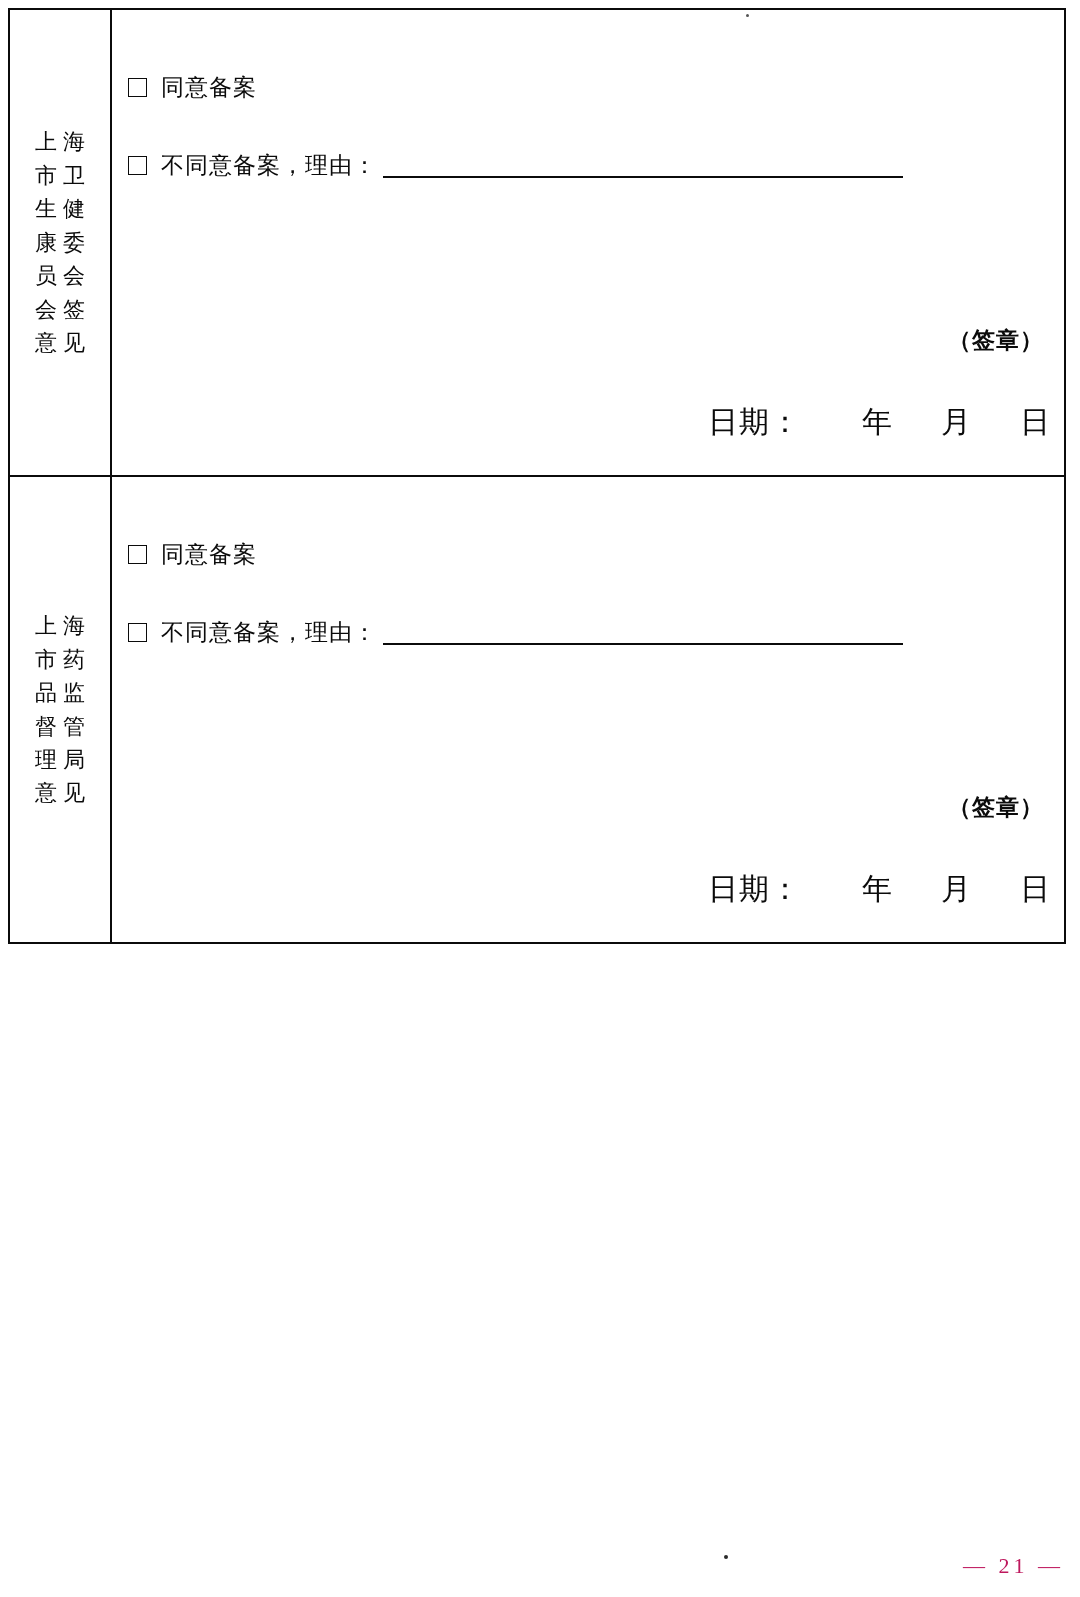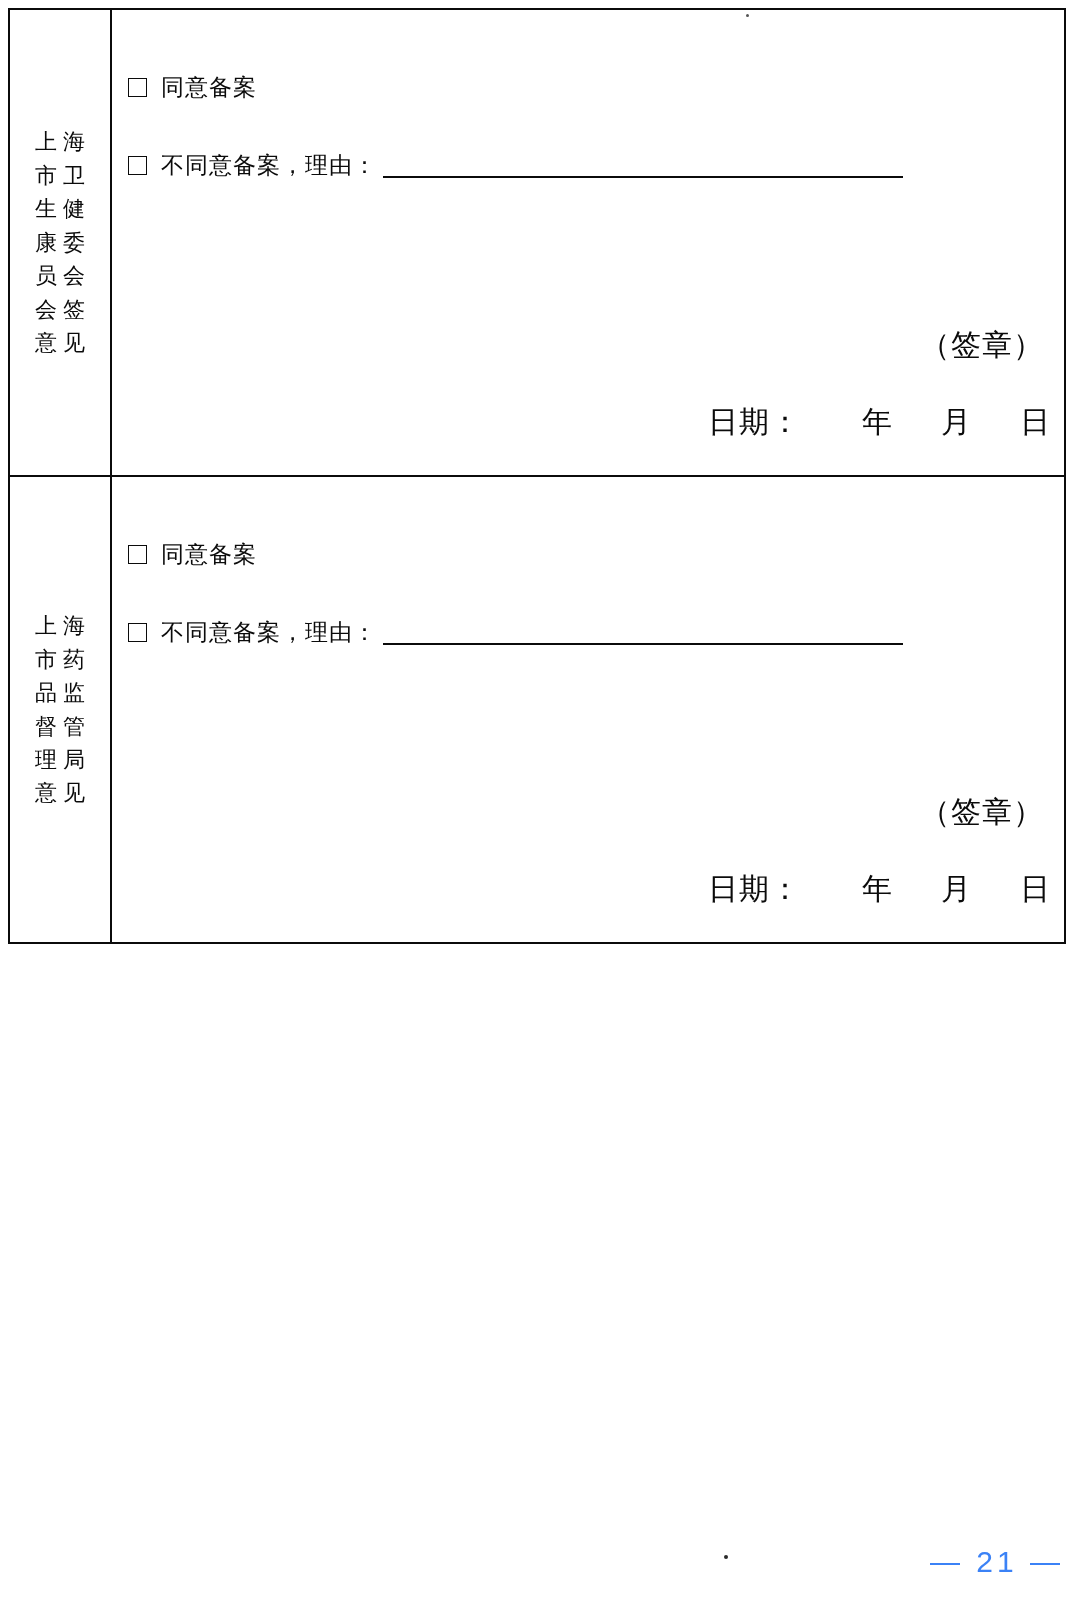--- a/index.html
+++ b/index.html
@@ -94,43 +94,44 @@
   .reason-line {
     display: inline-block;
     width: 520px;
     border-bottom: 2px solid #0b0b0b;
     height: 22px;
     margin-left: 6px;
   }
 
   .sign-row {
     position: absolute;
-    font-size: 30px;
+    font-size: 23px;
     white-space: nowrap;
     letter-spacing: 1px;
+    font-weight: bold;
   }
   .date-row {
     position: absolute;
     font-size: 30px;
     white-space: nowrap;
   }
   .date-label { letter-spacing: 1px; }
   .date-gap-1 { display: inline-block; width: 46px; }
   .date-gap-2 { display: inline-block; width: 34px; }
   .date-gap-3 { display: inline-block; width: 34px; }
 
   
   .page-footer {
     position: absolute;
     right: 16px;
     bottom: 18px;
-    font-size: 30px;
+    font-size: 22px;
     letter-spacing: 4px;
-    color: #3b82f6;
-    font-family: Liberation Sans, sans-serif;
+    color: #be185d;
+    font-family: Liberation Serif, serif;
   }
   .footer-dot {
     position: absolute;
     left: 724px;
     bottom: 38px;
     width: 4px;
     height: 4px;
     background: #2b2b2b;
     border-radius: 50%;
   }

